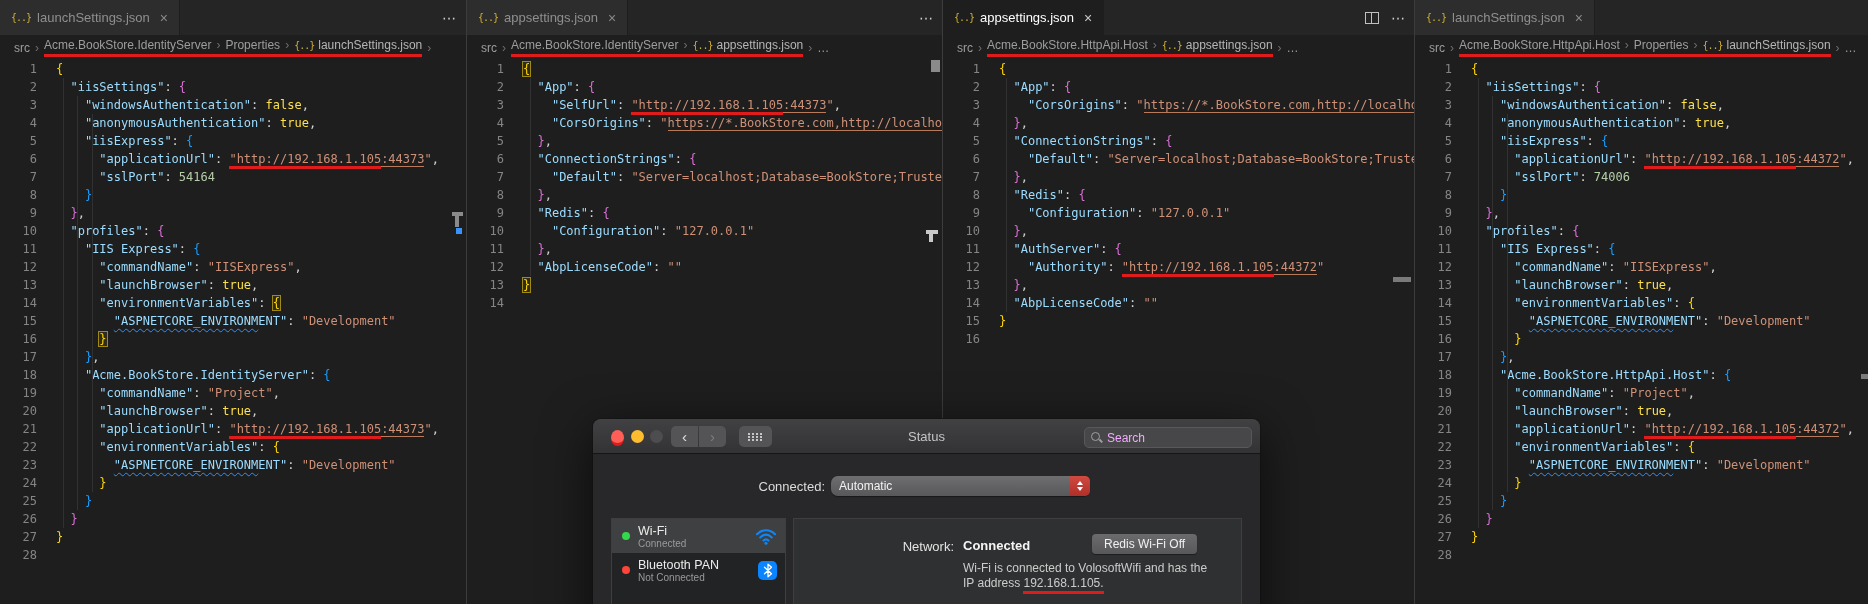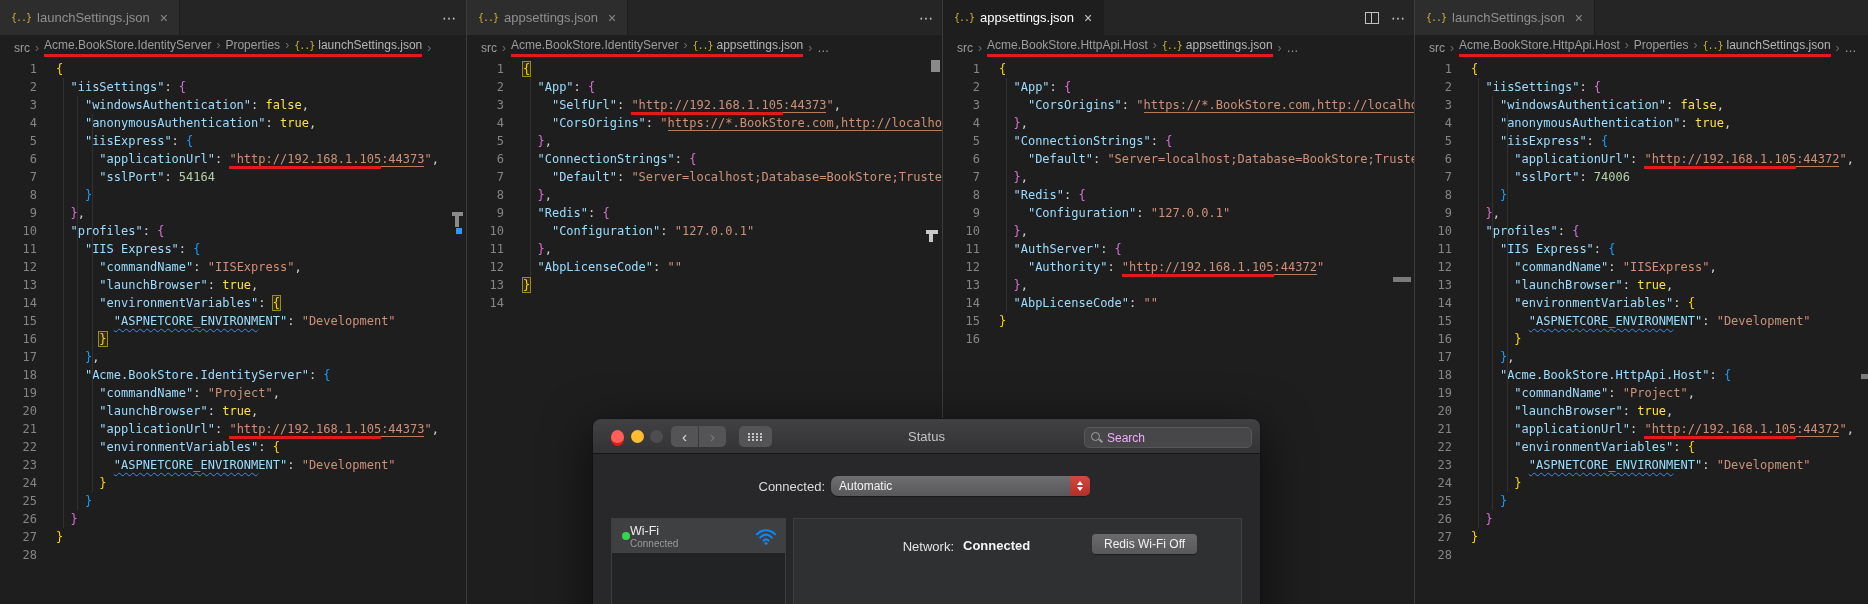--- a/index.html
+++ b/index.html
@@ -64,21 +64,21 @@
   .searchbox .ph{color:#f0abfc;font-size:12px;text-align:center;}
   .locrow-label{position:absolute;left:72px;top:60px;width:160px;text-align:right;color:#dcdcdc;font-size:13px;}
   .macselect{position:absolute;left:238px;top:57px;width:259px;height:20px;border-radius:7px;cursor:pointer;
              background:linear-gradient(#6e6e70,#58585a);display:flex;align-items:center;box-shadow:0 1px 1px rgba(0,0,0,.4);}
   .macselect .val{flex:1;padding-left:8px;color:#f2f2f2;font-size:12px;}
   .sel-cap{width:20px;height:20px;border-radius:0 5px 5px 0;background:linear-gradient(#d04a40,#b02f29);
            display:flex;flex-direction:column;align-items:center;justify-content:center;}
   .cap-up{width:0;height:0;border-left:3.5px solid transparent;border-right:3.5px solid transparent;border-bottom:4px solid #fff;margin-bottom:2px;}
   .cap-dn{width:0;height:0;border-left:3.5px solid transparent;border-right:3.5px solid transparent;border-top:4px solid #fff;}
   .svclist{position:absolute;left:18px;top:99px;width:173px;height:131px;background:#222324;border:1px solid #3e3e40;}
-  .svc{height:34px;display:flex;align-items:center;padding:0 8px 0 10px;cursor:pointer;}
+  .svc{height:34px;display:flex;align-items:center;padding:0 8px 0 10px;gap:8px;cursor:pointer;}
   .svc.sel{background:#3e4041;}
   .svc .sdot{width:8px;height:8px;border-radius:50%;}
   .sdot.on{background:#32d74b;} .sdot.off{background:#ff453a;}
   .svc .txt{flex:1;min-width:0;}
   .svc .nm1{color:#ececec;font-size:12.5px;line-height:14px;}
   .svc .nm2{color:#9a9a9c;font-size:10px;line-height:11px;}
   .btico{width:19px;height:19px;border-radius:5px;background:#0a84ff;display:flex;align-items:center;justify-content:center;}
   .statuspanel{position:absolute;left:200px;top:99px;width:447px;height:131px;background:#2f3031;border:1px solid #3e3e40;}
   .st-label{position:absolute;left:0;top:20px;width:160px;text-align:right;color:#e3e3e3;font-size:13px;}
   .st-value{position:absolute;left:169px;top:19px;color:#f5f5f5;font-size:13px;font-weight:bold;}
@@ -351,21 +351,37 @@
           <div class="nm1">Wi-Fi</div>
           <div class="nm2">Connected</div>
         </span>
         <svg width="22" height="18" viewBox="0 0 24 20">
           <path d="M2 8 C8 2.2 16 2.2 22 8" fill="none" stroke="#1086f6" stroke-width="2.4" stroke-linecap="round"></path>
           <path d="M5.6 11.6 C9.6 7.8 14.4 7.8 18.4 11.6" fill="none" stroke="#1086f6" stroke-width="2.4" stroke-linecap="round"></path>
           <path d="M9.2 15 C10.9 13.4 13.1 13.4 14.8 15" fill="none" stroke="#1086f6" stroke-width="2.4" stroke-linecap="round"></path>
           <circle cx="12" cy="18" r="1.7" fill="#1086f6"></circle>
         </svg>
       </div>
+      <div class="svc">
+        <span class="sdot off"></span>
+        <span class="txt">
+          <div class="nm1">Bluetooth PAN</div>
+          <div class="nm2">Not Connected</div>
+        </span>
+        <span class="btico">
+          <svg width="12" height="15" viewBox="0 0 12 15">
+            <path d="M2.5 4.2 L9.5 10.8 L6 13.8 L6 1.2 L9.5 4.2 L2.5 10.8" fill="none" stroke="#ffffff" stroke-width="1.3" stroke-linejoin="round" stroke-linecap="round"></path>
+          </svg>
+        </span>
+      </div>
     </div>
 
     <div class="statuspanel">
       <div class="st-label">Network:</div>
       <div class="st-value">Connected</div>
       <div class="wifioff-btn">Redis Wi-Fi Off</div>
+      <div class="st-desc">
+        <div>Wi-Fi is connected to VolosoftWifi and has the</div>
+        <div><span>IP address </span><span class="ip-red">192.168.1.105.</span></div>
+      </div>
     </div>
   </div>
 </div>
 
 </body></html>

